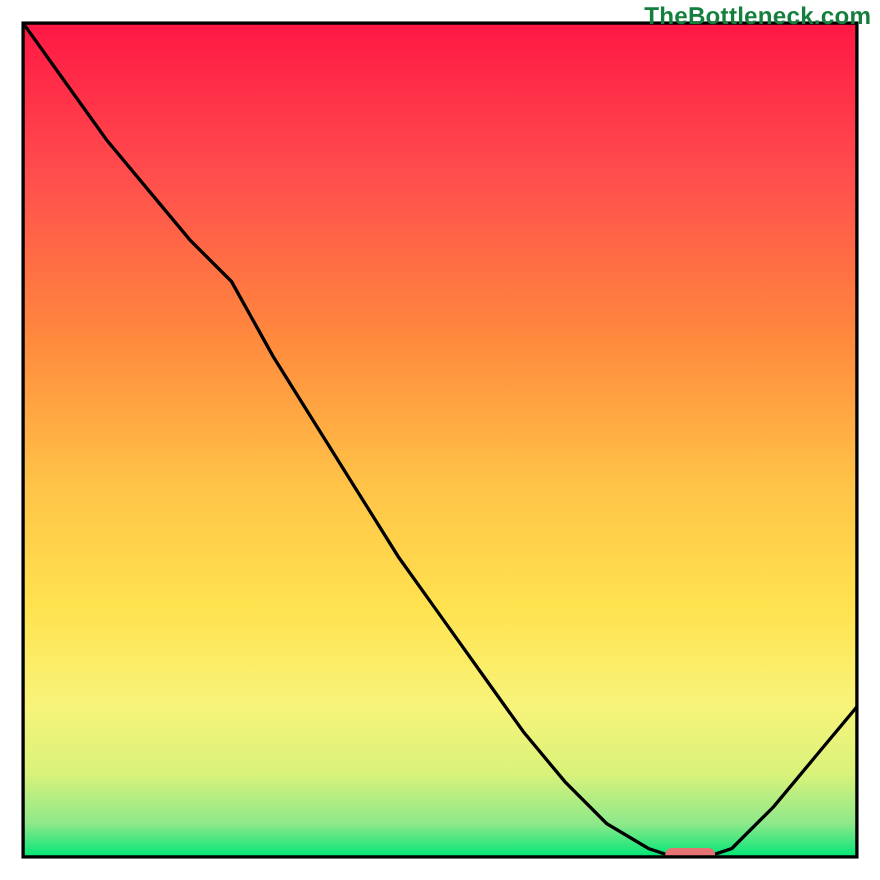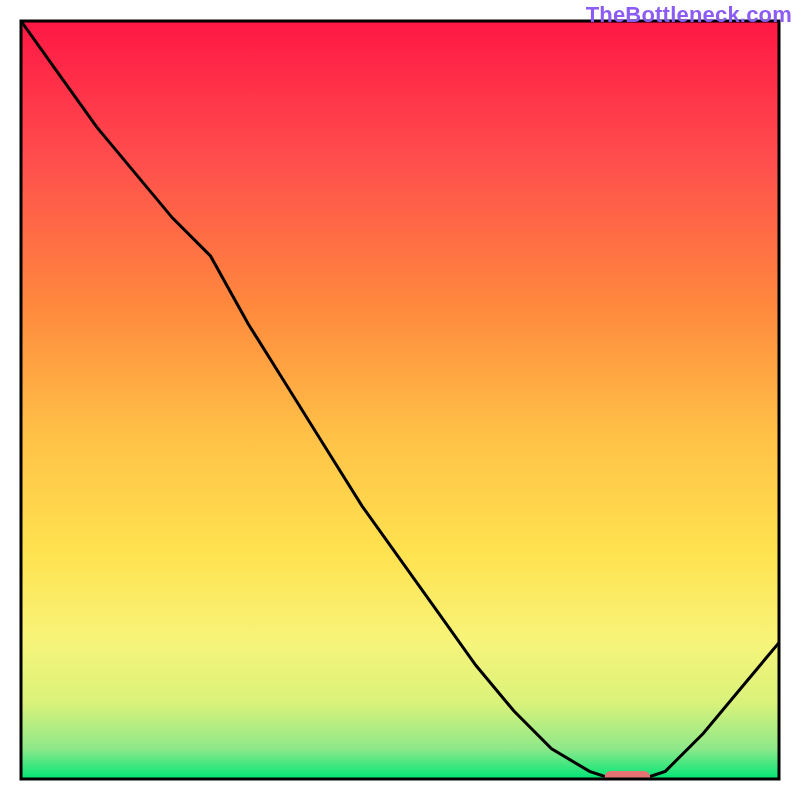--- a/index.html
+++ b/index.html
@@ -14,21 +14,21 @@
     position: relative;
     width: 800px;
     height: 800px;
   }
   .watermark {
     position: absolute;
     top: 2px;
     right: 8px;
     font-size: 22px;
     font-weight: 600;
-    color: #8b5cf6;
+    color: #15803d;
     letter-spacing: 0.2px;
     user-select: none;
   }
   svg {
     display: block;
   }
 </style>
 </head>
 <body>
 

